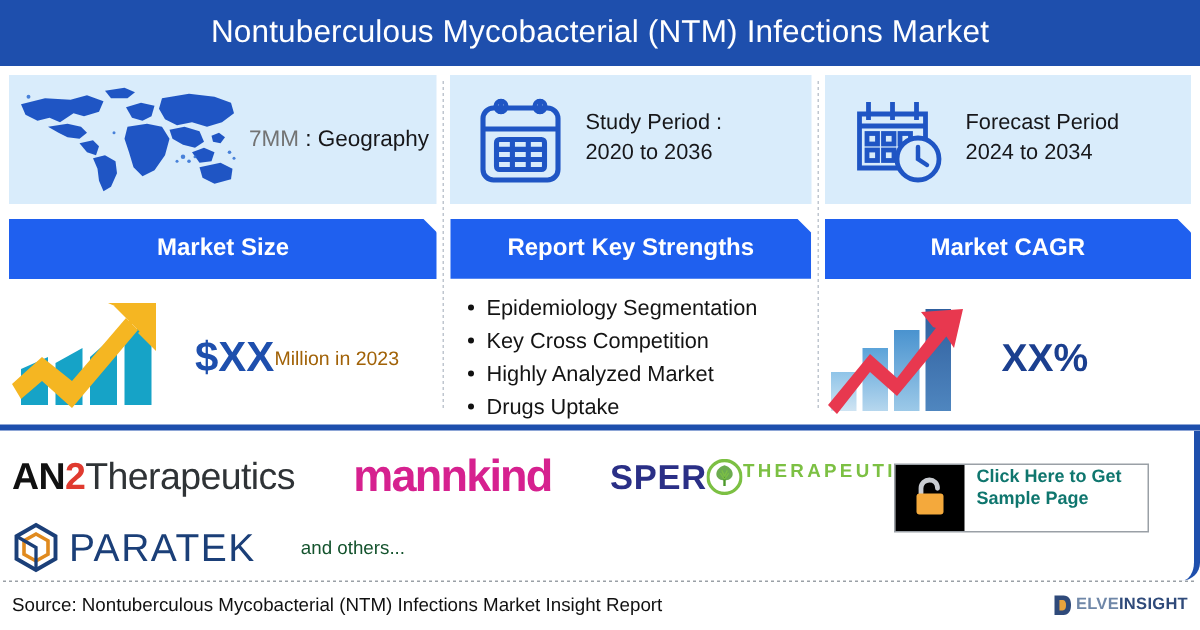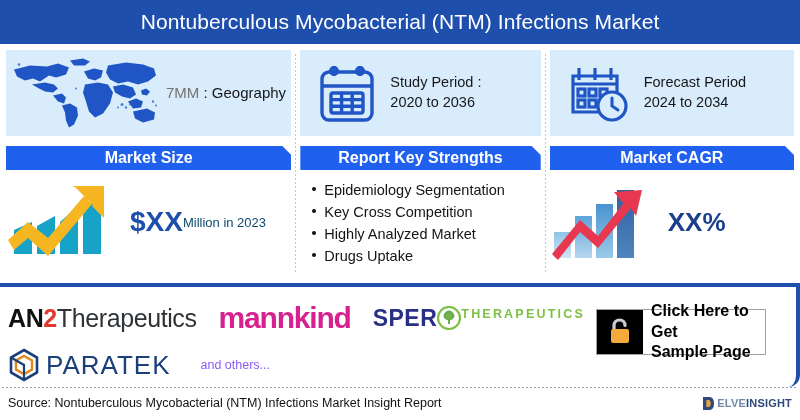--- a/index.html
+++ b/index.html
@@ -50,34 +50,34 @@
   }
   .tile.map-tile{padding:0;}
   .tile.cal-tile{padding-left:18px;gap:14px;}
   .tile-text{font-size:14.5px;line-height:1.35;color:#17171a;}
   .tile-text .hl{color:#737373;}
   .map-wrap{width:150px;height:78px;flex:0 0 150px;margin-left:4px;display:block;}
   .map-label{font-size:15px;margin-left:6px;white-space:nowrap;}
 
   
   .ribbon{
-    margin-top:10px;height:24px;position:relative;
+    margin-top:10px;height:40px;position:relative;
     background:#1f60ef;color:#fff;
     display:flex;align-items:center;justify-content:center;
     font-size:16px;font-weight:700;
     clip-path:polygon(0 0, calc(100% - 9px) 0, 100% 9px, 100% 100%, 0 100%);
   }
 
   
   .panel-body{flex:1;display:flex;align-items:flex-start;box-sizing:border-box;}
   .metric{display:flex;align-items:center;gap:6px;padding-top:12px;}
   .metric .figure{display:flex;flex-direction:row;justify-content:center;}
   .big-num{font-size:28px;font-weight:700;color:#1e4fad;line-height:1;}
   .big-num.cagr{color:#1b3f8f;font-size:26px;}
-  .sub-num{font-size:13px;color:#0c4a6e;margin-top:7px;}
+  .sub-num{font-size:13px;color:#a16207;margin-top:7px;}
 
   .bullets{margin:9px 0 0 8px;padding:0 0 0 16px;list-style:none;}
   .bullets li{
     position:relative;font-size:14.5px;line-height:1.52;color:#141414;
     white-space:nowrap;
   }
   .bullets li::before{
     content:"";position:absolute;left:-12px;top:8px;
     width:4px;height:4px;border-radius:50%;background:#111;
   }
@@ -86,54 +86,54 @@
   .thick-rule{height:4px;background:#1e4fad;margin:0 0 0 0;}
 
   
   .logo-area{
     position:relative;height:100px;box-sizing:border-box;
     border-right:4px solid #1e4fad;
     border-bottom-right-radius:12px;
     padding:6px 0 0 0;
   }
   .logo-row{display:flex;align-items:center;}
-  .logo-row.r1{height:50px;padding-left:8px;gap:22px;}
+  .logo-row.r1{height:50px;padding-left:8px;gap:39px;}
   .logo-row.r2{height:44px;padding-left:8px;gap:30px;}
 
   .an2{font-size:25px;letter-spacing:-.4px;white-space:nowrap;font-weight:400;}
   .an2 .b{color:#111;font-weight:700;}
   .an2 .two{color:#e03a2f;font-weight:700;}
   .an2 .t{color:#2f3336;}
   .mannkind{
     font-size:30px;font-weight:700;color:#d6218f;letter-spacing:-1.2px;
     white-space:nowrap;
   }
   .spero{display:flex;line-height:1;}
   .spero-top{display:flex;align-items:center;}
   .spero-word{font-size:23px;font-weight:700;color:#2a2f86;letter-spacing:.5px;}
   .spero-sub{font-size:12.5px;font-weight:700;color:#7cc043;letter-spacing:2.2px;margin-top:2px;}
   .paratek{display:flex;align-items:center;gap:6px;}
   .paratek-word{font-size:26px;color:#1b3f78;letter-spacing:1px;font-weight:400;}
-  .others{font-size:12.5px;color:#8b5cf6;}
+  .others{font-size:12.5px;color:#14532d;}
 
   
   .cta{
     position:absolute;right:30px;top:22px;
     width:170px;height:46px;
     border:1px solid #9aa0a6;background:#fff;
     display:flex;align-items:stretch;
     box-sizing:border-box;
   }
   .cta-icon{
     width:46px;background:#000;display:flex;align-items:center;justify-content:center;
     flex:0 0 46px;
   }
   .cta-text{
-    flex:1;display:flex;align-items:center;padding-left:8px;
-    font-size:16px;font-weight:700;color:#000000;line-height:1.28;
+    flex:1;display:flex;align-items:flex-start;padding-left:8px;
+    font-size:12px;font-weight:700;color:#0f766e;line-height:1.28;
   }
 
   
   .foot-dots{
     height:1px;margin:0 2px;
     background-image:linear-gradient(to right,#9aa0a6 50%,transparent 50%);
     background-size:4px 1px;background-repeat:repeat-x;
   }
   .footer{
     height:30px;display:flex;align-items:center;justify-content:space-between;

